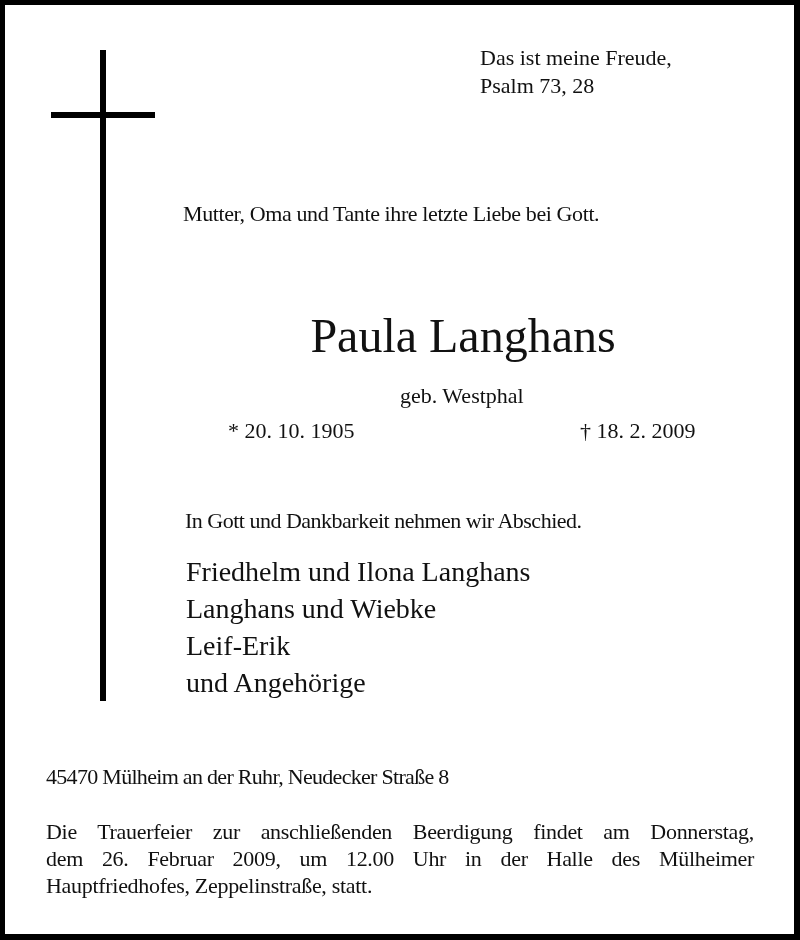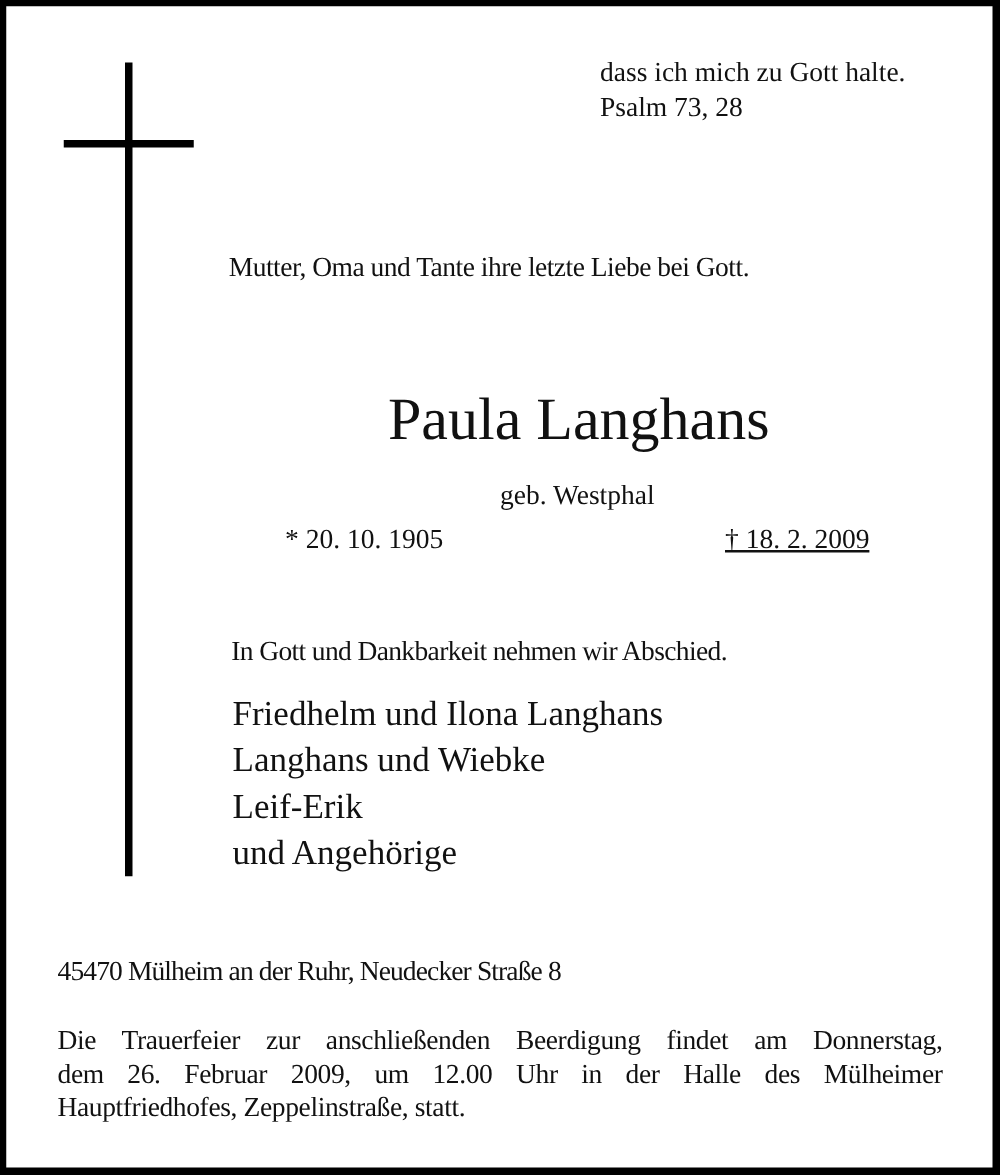--- a/index.html
+++ b/index.html
@@ -12,39 +12,39 @@
     background: #fff;
   }
   .t { position: absolute; font-family: "Liberation Serif", "DejaVu Serif", serif; color: #111; white-space: nowrap; }
   .cross-v { position: absolute; left: 95px; top: 45px; width: 6px; height: 651px; background: #000; }
   .cross-h { position: absolute; left: 46px; top: 107px; width: 104px; height: 6px; background: #000; }
   .verse { left: 480px; top: 44px; font-size: 22px; line-height: 28px; }
   .intro { left: 183px; top: 200px; font-size: 22px; line-height: 28px; letter-spacing: -0.4px; }
   .name { left: 0; width: 788px; text-align: center; top: 308px; font-size: 48px; line-height: 56px; padding-left: 138px; box-sizing: border-box; }
   .maiden { left: 400px; top: 383px; font-size: 22px; line-height: 26px; }
   .born { left: 228px; top: 418px; font-size: 22px; line-height: 26px; }
-  .died { left: 580px; top: 418px; font-size: 22px; line-height: 26px; text-decoration: underline; }
+  .died { left: 580px; top: 418px; font-size: 22px; line-height: 26px; }
   .farewell { left: 185px; top: 508px; font-size: 22px; line-height: 26px; letter-spacing: -0.5px; }
   .mourners { left: 186px; top: 553px; font-size: 28px; line-height: 37px; }
   .mourners div { white-space: nowrap; }
   .address { left: 46px; top: 764px; font-size: 22px; line-height: 26px; letter-spacing: -0.7px; }
   .funeral { left: 46px; top: 818px; width: 708px; font-size: 22px; line-height: 27px; white-space: normal; text-align: justify; letter-spacing: -0.3px; }
   .line { display: block; }
   .justify-line { display: block; text-align: justify; text-align-last: justify; }
 </style>
 </head>
 <body>
 
 <div class="frame">
   <div class="cross-v"></div>
   <div class="cross-h"></div>
 </div>
 
 <div class="t verse">
-  <span class="line">dass ich mich zu Gott halte.</span>
+  <span class="line">Das ist meine Freude,</span>
   <span class="line">Psalm 73, 28</span>
 </div>
 
 <div class="t intro">
   <span class="line">Mutter, Oma und Tante ihre letzte Liebe bei Gott.</span>
 </div>
 
 <div class="t name">Paula Langhans</div>
 <div class="t maiden">geb. Westphal</div>
 <div class="t born">* 20. 10. 1905</div>

